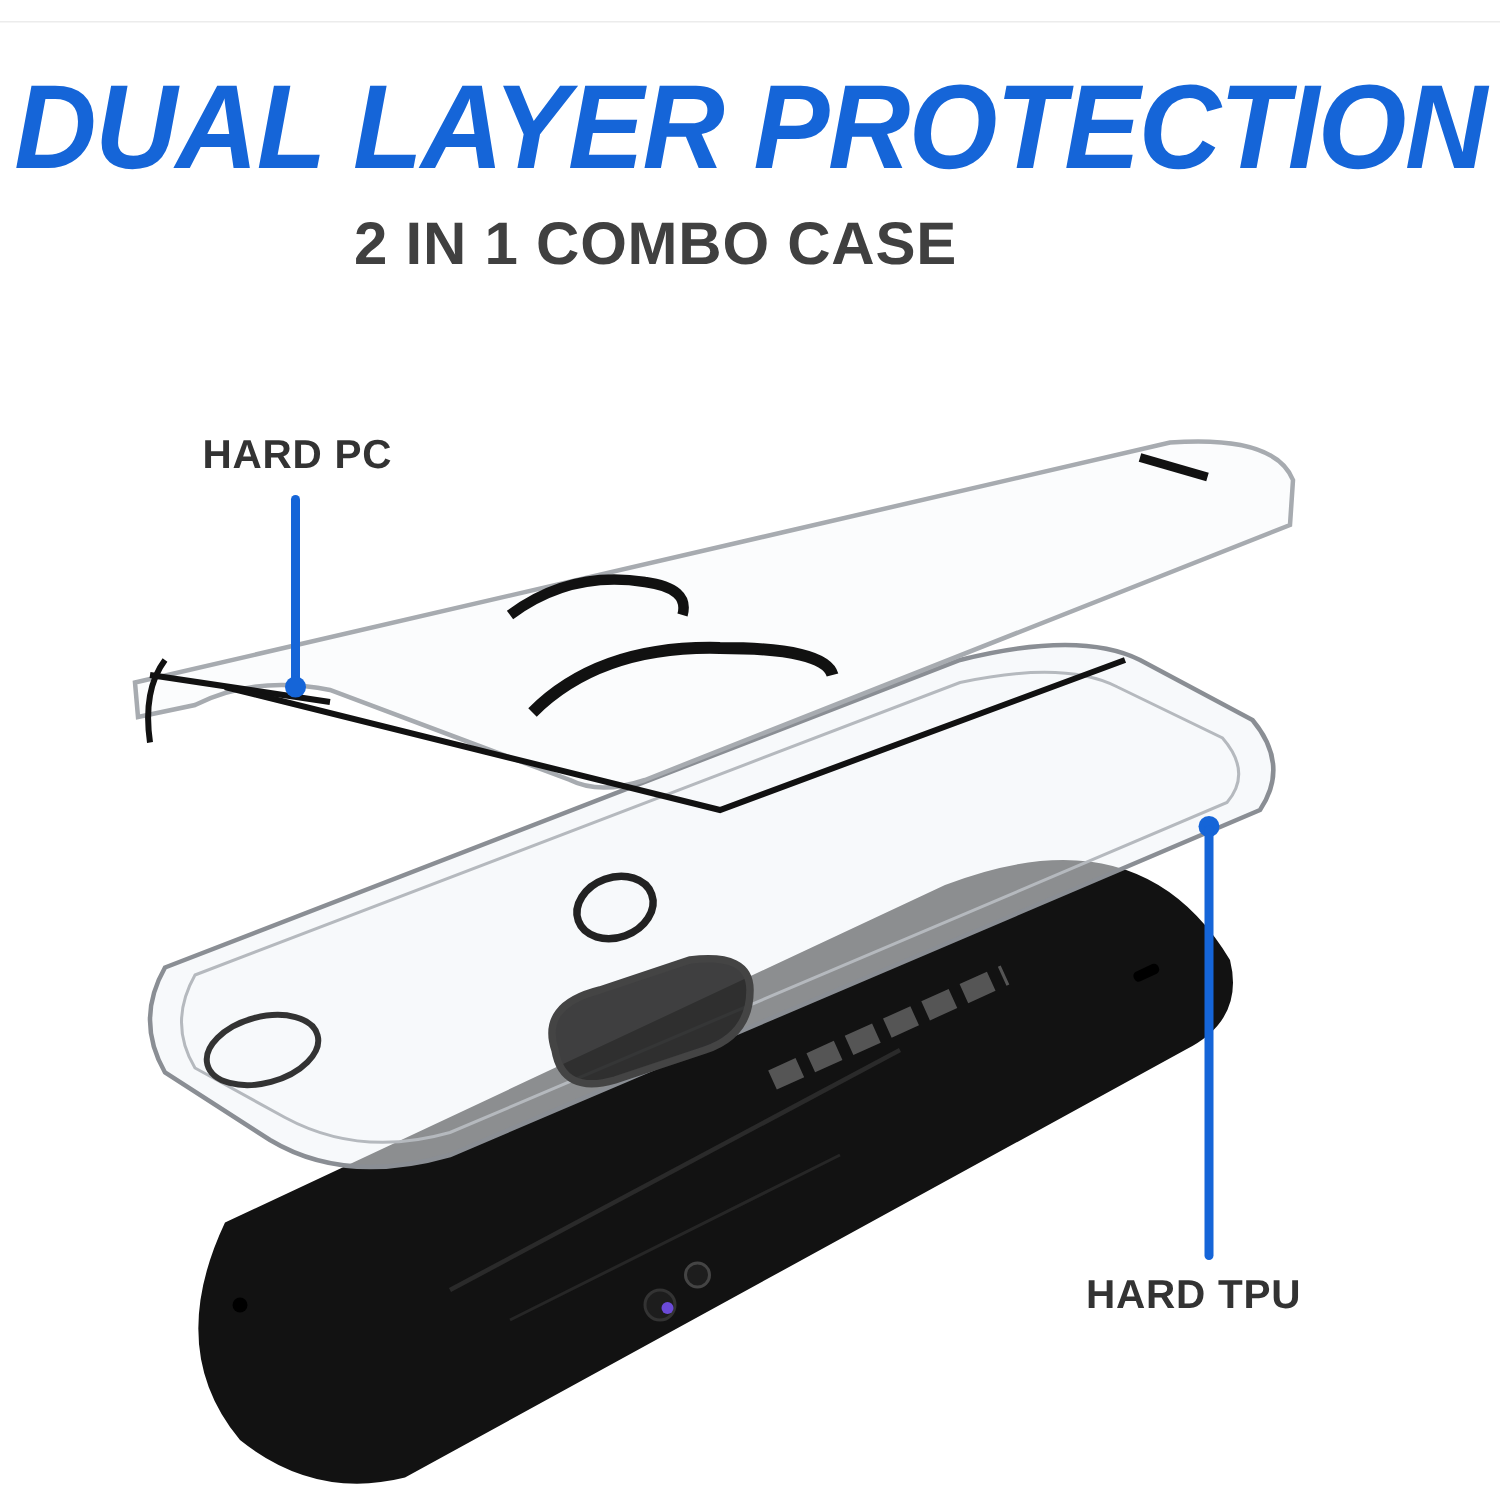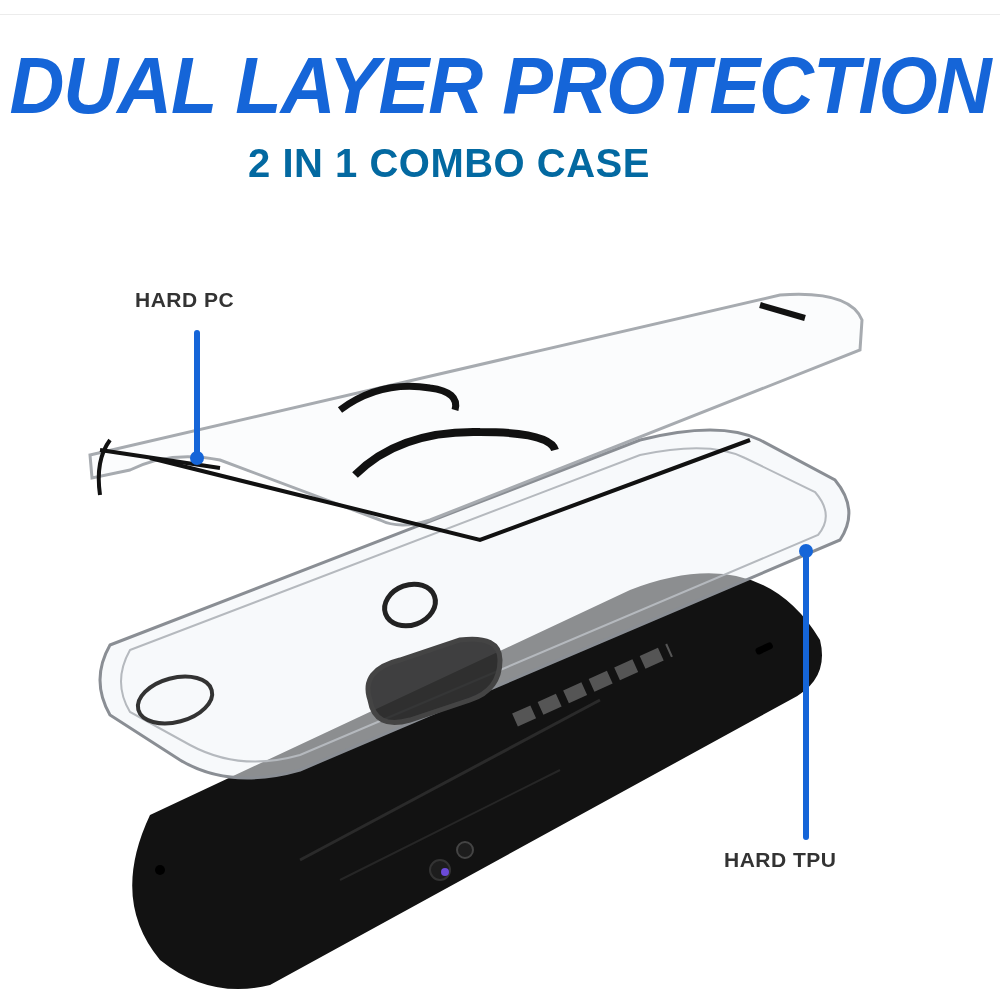--- a/index.html
+++ b/index.html
@@ -8,25 +8,25 @@
       font-family: "Liberation Sans", sans-serif;
     }
     .top-rule { position: absolute; left: 0; top: 14px; width: 1000px; height: 1px; background: #ececec; }
     .headline {
       position: absolute; left: 0; top: 48px; width: 1000px; text-align: center;
       font-family: "Liberation Sans", sans-serif; font-weight: bold; font-style: italic;
       font-size: 76px; letter-spacing: -1px; color: #1565d8; line-height: 1;
       transform: scaleY(1.05);
     }
     .subhead {
-      position: absolute; left: 12px; top: 143px; width: 874px; text-align: center;
-      font-weight: bold; font-size: 40px; color: #0369a1; line-height: 1; letter-spacing: 0.5px;
+      position: absolute; left: 0; top: 143px; width: 874px; text-align: center;
+      font-weight: bold; font-size: 40px; color: #404040; line-height: 1; letter-spacing: 0.5px;
     }
     .label {
-      position: absolute; font-weight: bold; font-size: 21px; color: #333333; letter-spacing: 0.5px;
+      position: absolute; font-weight: bold; font-size: 27px; color: #333333; letter-spacing: 0.5px;
     }
     .callout-line { position: absolute; width: 6px; background: #1565d8; border-radius: 3px; }
     .callout-dot { position: absolute; width: 14px; height: 14px; background: #1565d8; border-radius: 50%; }
     svg.product { position: absolute; left: 0; top: 0; }
   </style>
 </head>
 <body>
 
 <div class="top-rule"></div>
 

